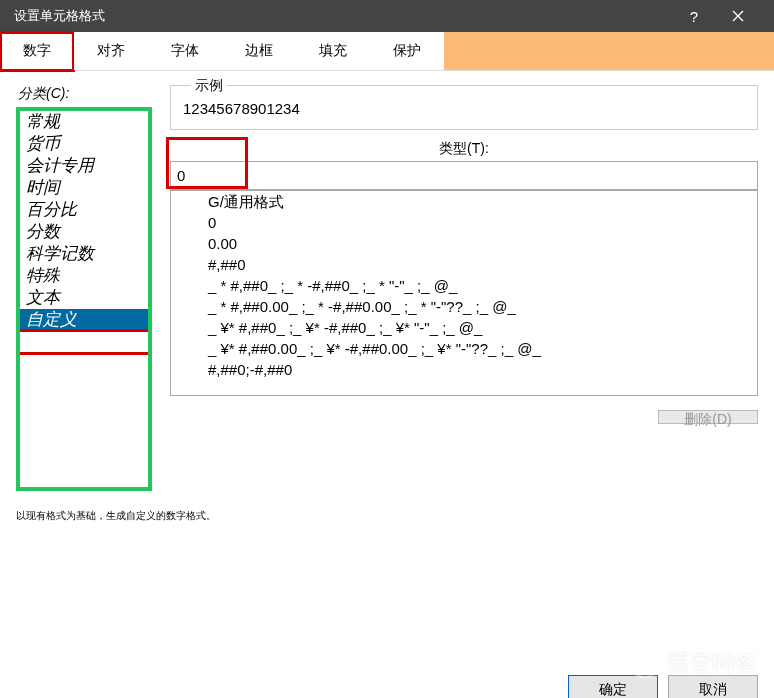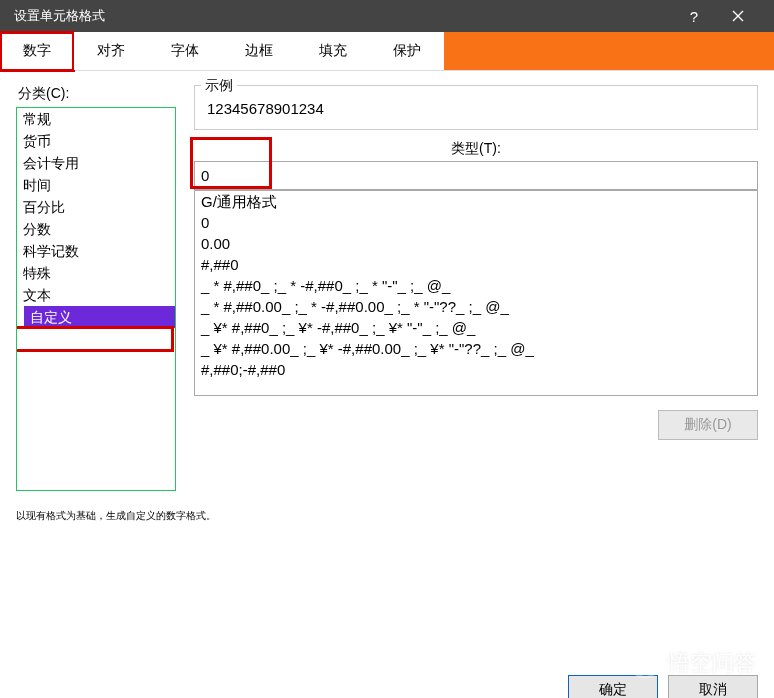--- a/index.html
+++ b/index.html
@@ -4,51 +4,51 @@
   <style>
     * { box-sizing: border-box; margin: 0; padding: 0; font-family: "Microsoft YaHei", "SimSun", sans-serif; }
     body { background: #f0f0f0; width: 774px; height: 698px; overflow: hidden; position: relative; }
     
     .titlebar { background: #444444; color: #fff; height: 32px; display: flex; align-items: center; padding: 0 14px; font-size: 13px; }
     .titlebar-title { flex: 1; }
     .titlebar-btn { width: 44px; height: 38px; display: flex; align-items: center; justify-content: center; font-size: 14px; cursor: pointer; }
     .titlebar-help { font-size: 15px; }
     .titlebar-close svg { width: 12px; height: 12px; }
     
-    .tabs { display: flex; background: #f97316; border-bottom: 1px solid #ddd; }
+    .tabs { display: flex; background: #fdba74; border-bottom: 1px solid #ddd; }
     .tab { padding: 9px 22px; font-size: 14px; cursor: pointer; background: #fff; border: 1px solid transparent; }
     .tab.active { border: 1px solid #ccc; border-bottom: 1px solid #fff; margin-bottom: -1px; }
     .tab-highlight-red { outline: 3px solid #d40000; outline-offset: -2px; }
     
     .content { padding: 14px 16px 8px 16px; background: #fff; height: 592px; display: flex; flex-direction: column; }
     
     .upper { display: flex; gap: 18px; height: 406px; }
     
-    .left-col { width: 160px; display: flex; flex-direction: column; }
+    .left-col { width: 136px; display: flex; flex-direction: column; font-style: italic; }
     .section-label { font-size: 14px; margin-bottom: 4px; padding-left: 2px; }
-    .category-list { flex: 1; border: 1px solid #22c55e; overflow-y: auto; background: #fff; font-size: 14px; position: relative; }
+    .category-list { flex: 1; border: 4px solid #22c55e; overflow-y: auto; background: #fff; font-size: 17px; position: relative; }
     .category-item { padding: 1px 6px; cursor: pointer; line-height: 20px; }
-    .category-item.selected { background: #6d28d9; color: #fff; margin-left: 7px; }
+    .category-item.selected { background: #0369a1; color: #fff; }
     .cat-highlight-box { position: absolute; border: 3px solid #d40000; pointer-events: none; }
     
     .right-col { flex: 1; display: flex; flex-direction: column; }
     .example-group { border: 1px solid #ccc; padding: 8px 10px 10px 10px; margin-bottom: 10px; position: relative; }
-    .example-group .legend { position: absolute; top: -9px; left: 6px; background: #fff; padding: 0 4px; font-size: 14px; }
+    .example-group .legend { position: absolute; top: -9px; left: 20px; background: #fff; padding: 0 4px; font-size: 14px; }
     .example-value { font-size: 15px; padding: 6px 2px 2px 2px; }
     
     .type-label { font-size: 14px; margin-bottom: 3px; text-align: center; }
     .type-input { width: 100%; border: 1px solid #a9a9a9; padding: 5px 6px; font-size: 15px; }
     .type-highlight-wrap { position: relative; }
     .type-red-box { position: absolute; top: -24px; left: -4px; width: 82px; height: 52px; border: 3px solid #d40000; pointer-events: none; }
     
     .format-list { border: 1px solid #a9a9a9; height: 206px; overflow-y: scroll; background: #fff; font-size: 15px; margin-top: 0; }
-    .format-item { padding: 1px 6px; cursor: pointer; line-height: 19px; white-space: nowrap; }
+    .format-item { padding: 1px 6px; cursor: pointer; line-height: 19px; white-space: nowrap; margin-left: 31px; }
     
     .delete-row { display: flex; justify-content: flex-end; margin-top: 14px; }
-    .btn-delete { width: 100px; height: 30px; border: 1px solid #bbb; background: #e9e9e9; color: #999; font-size: 14px; cursor: pointer; }
+    .btn-delete { width: 100px; height: 14px; border: 1px solid #bbb; background: #e9e9e9; color: #999; font-size: 14px; cursor: pointer; }
     
     .hint-text { font-size: 10px; margin-top: 18px; }
     
     .footer { display: flex; justify-content: flex-end; gap: 10px; padding: 12px 16px; background: #fff; border-top: none; }
     .btn-footer { width: 90px; height: 30px; border: 1px solid #a9a9a9; background: #e6e6e6; font-size: 14px; cursor: pointer; }
     .btn-footer.primary { border: 1px solid #0a63c4; }
     
     .watermark { position: absolute; right: 18px; bottom: 18px; opacity: 0.35; color: #fff; font-size: 22px; display: flex; align-items: center; gap: 6px; pointer-events: none; text-shadow: 0 0 3px rgba(0,0,0,0.4); }
     .watermark svg { width: 34px; height: 34px; }
     

